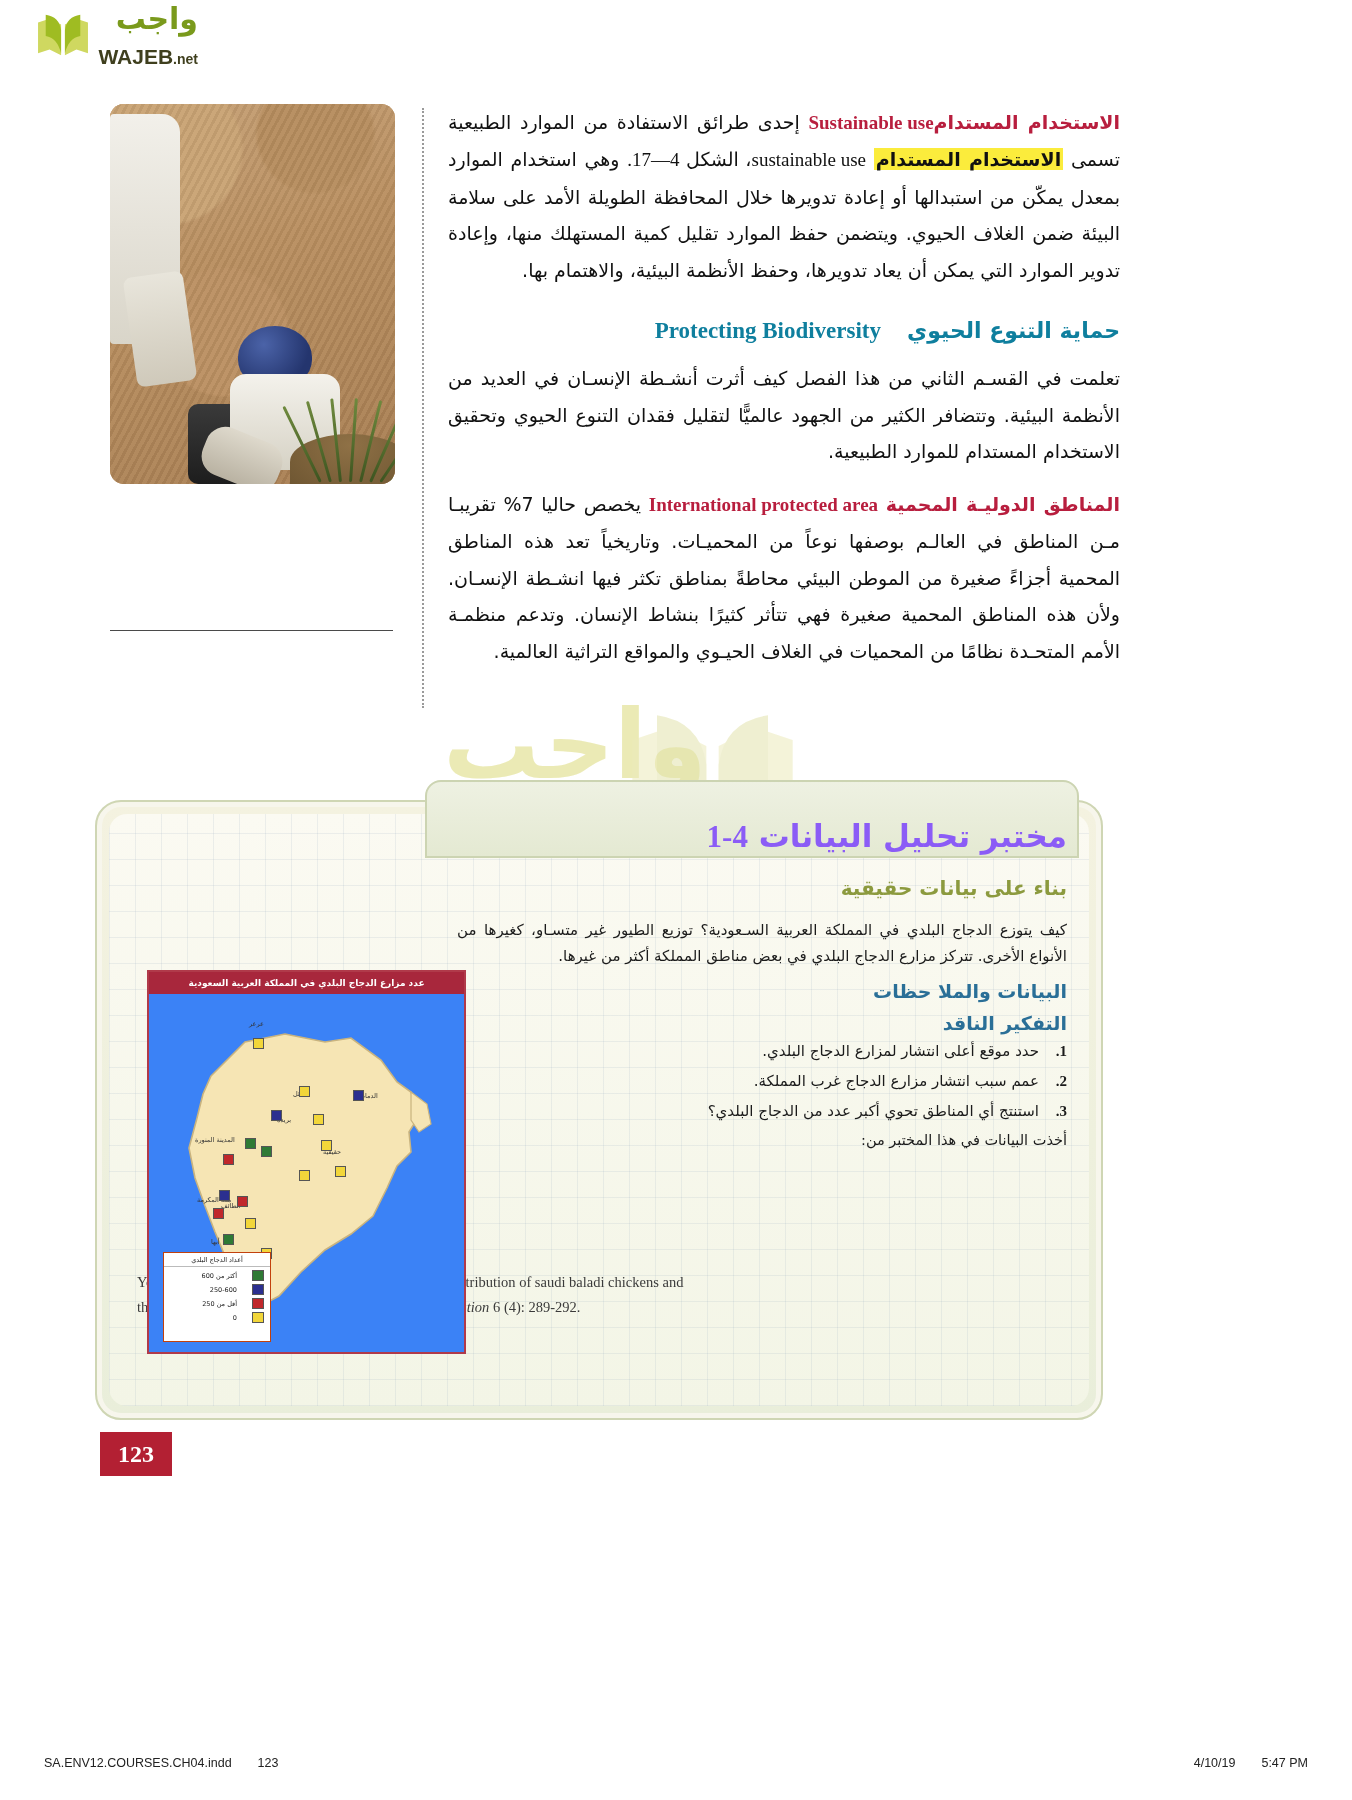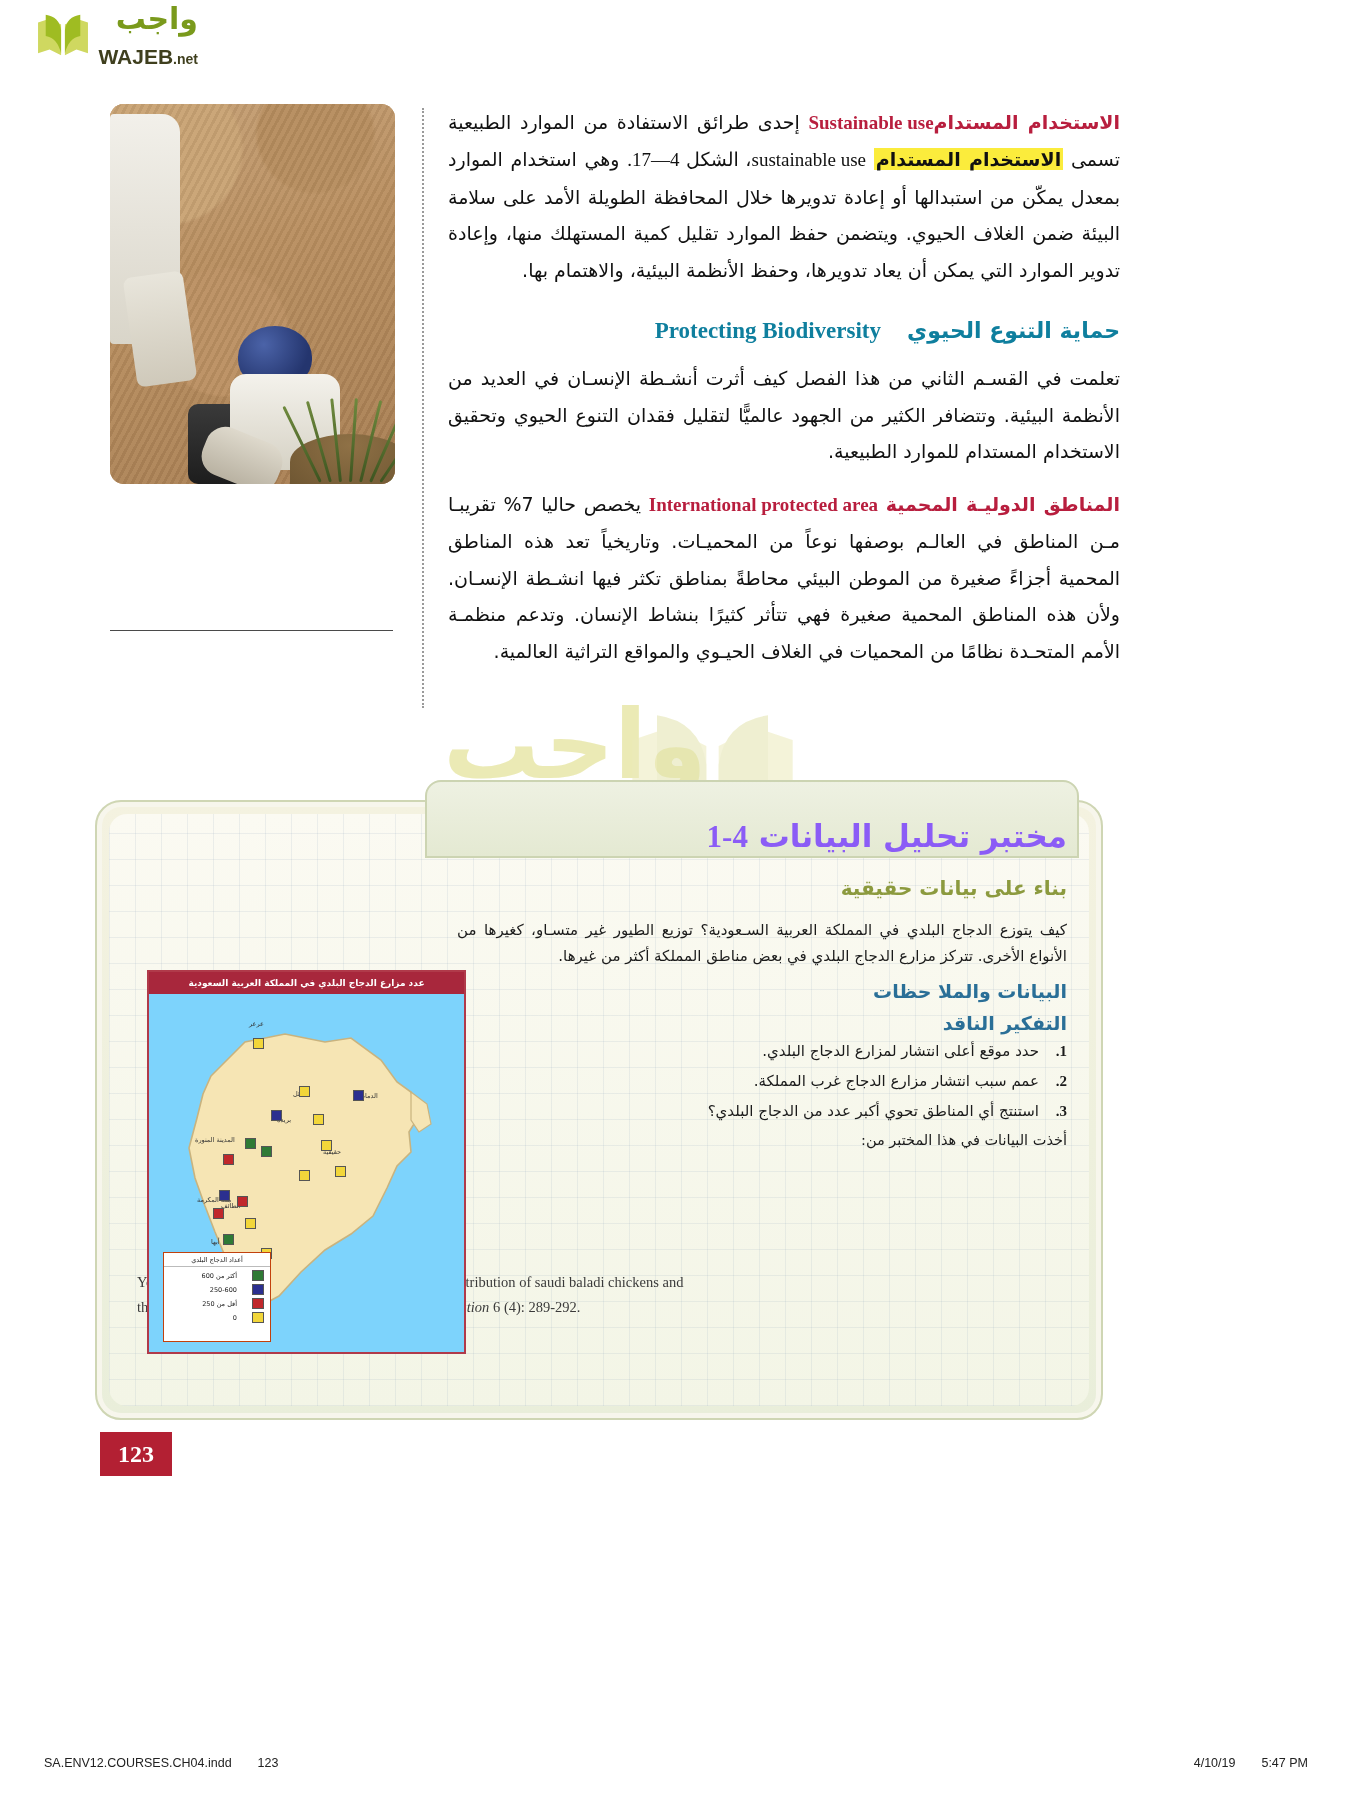--- a/index.html
+++ b/index.html
@@ -305,21 +305,21 @@
   .map-title {
     position:absolute; left:0; right:0; top:0; height:22px;
     background:#a8273c; color:#fff;
     font-family:"DejaVu Sans", sans-serif;
     font-size: 9px; font-weight:bold;
     display:flex; align-items:center; justify-content:center;
     direction: rtl;
   }
   .map-canvas {
     position:absolute; left:0; right:0; top:22px; bottom:0;
-    background:#7dd3fc; overflow:hidden;
+    background:#3b82f6; overflow:hidden;
   }
   .ksa {
     position:absolute; left: 26px; top: 26px; width: 265px; height: 300px;
   }
   .ksa svg { width:100%; height:100%; display:block; }
   .city-label {
     position:absolute;
     font-family:"DejaVu Sans", sans-serif;
     font-size: 6.5px; color:#333; direction:rtl; white-space:nowrap;
   }

